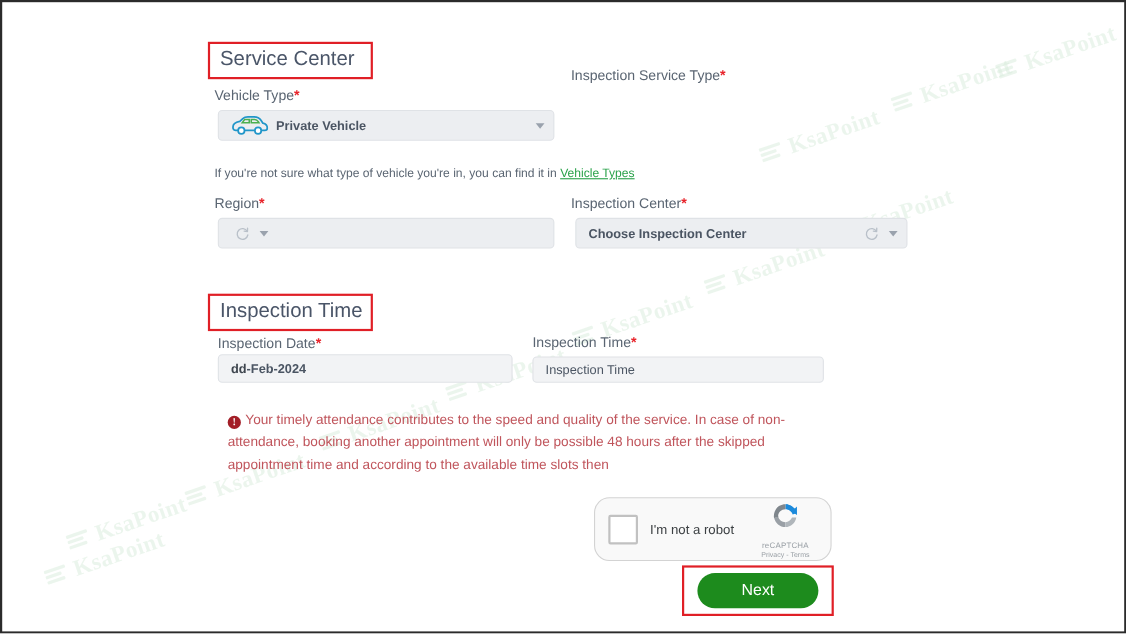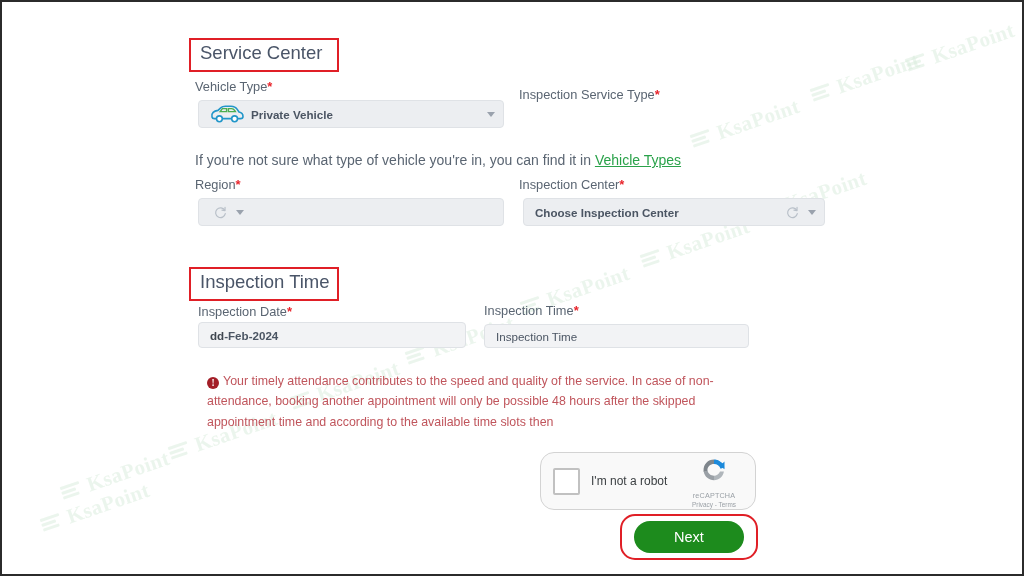--- a/index.html
+++ b/index.html
@@ -129,21 +129,21 @@
     color: #b9c0c9;
     font-size: 13px;
     line-height: 1;
     margin-left: 4px;
   }
 
   .car-icon { flex: none; margin-right: 7px; display: block; }
 
   .helper {
     position: absolute;
-    font-size: 14px;
+    font-size: 11px;
     color: #5a6572;
     white-space: nowrap;
   }
   .helper a {
     color: #2aa24a;
     text-decoration: underline;
   }
 
   .date-val {
     font-size: 11.8px;
@@ -350,21 +350,21 @@
         <path d="M2 12 C1 8 4 6 8 5.4 L11 2.6 C12 1.6 13.6 1.2 15.4 1.2 L21 1.2 C24 1.2 26 2.4 27.4 4.6 L29 7 C31.6 7.6 33 9 33 11.4 C33 13 32 13.6 30.6 13.6 L4.4 13.6 C3 13.6 2.2 13 2 12 Z" fill="none" stroke="#2196c9" stroke-width="1.6" stroke-linejoin="round"></path>
         <path d="M12.4 3.6 L16.6 3.6 L16.6 6.6 L10.2 6.6 Z" fill="none" stroke="#4caf50" stroke-width="1.4"></path>
         <path d="M18.4 3.6 L21.6 3.6 C23 3.6 24 4.4 24.8 5.6 L25.4 6.6 L18.4 6.6 Z" fill="none" stroke="#4caf50" stroke-width="1.4"></path>
         <circle cx="9.4" cy="13.8" r="2.9" fill="#ffffff" stroke="#2196c9" stroke-width="1.6"></circle>
         <circle cx="24.6" cy="13.8" r="2.9" fill="#ffffff" stroke="#2196c9" stroke-width="1.6"></circle>
       </svg>
       <span class="ph">Private Vehicle</span>
       <span class="caret"></span>
     </div>
 
-    <div class="field-label" style="left:517px; top:85px;text-align:center;">
+    <div class="field-label" style="left:517px; top:59px;text-align:center;">
       <span>Inspection Service Type</span><span class="req">*</span>
     </div>
 
     <div class="helper" style="left:193px; top:150px;">
       <span>If you're not sure what type of vehicle you're in, you can find it in </span><a href="#">Vehicle Types</a>
     </div>
 
     <div class="field-label" style="left:193px; top:175px;">
       <span>Region</span><span class="req">*</span>
     </div>
@@ -419,18 +419,18 @@
           <path d="M20 6 L20 12 C24 12 27.5 14.6 28.8 18.2 L33.8 16.4 C31.8 10.4 26.4 6 20 6 Z" fill="#1c8adb"></path>
           <path d="M6.4 22.6 C7.6 28.8 13.2 33.6 20 33.6 L20 27.6 C15.8 27.6 12.3 24.8 11.4 21 Z" fill="#9aa0a6"></path>
           <path d="M33.2 22 C32.2 28.6 26.7 33.6 20 33.6 L20 27.6 C23.6 27.6 26.7 25.2 28 22 Z" fill="#b0b6bb"></path>
           <path d="M11.2 20.5 C11.2 15.6 15.1 12 20 12 L20 6 C11.8 6 6 12.4 6 20.5 C6 21.2 6.05 21.9 6.2 22.6 L11.6 21.2 C11.35 21 11.2 20.8 11.2 20.5 Z" fill="#7f868c"></path>
         </svg>
         <div class="rname">reCAPTCHA</div>
         <div class="rlinks">Privacy - Terms</div>
       </div>
     </div>
 
-    <div class="next-wrap" style="left:618px; top:512px; width:138px; height:46px;border-radius:15px;">
+    <div class="next-wrap" style="left:618px; top:512px; width:138px; height:46px;">
       <button class="next-btn" style="width:110px;height:32px;">Next</button>
     </div>
 
   </div>
 </div>
 
 </body></html>

